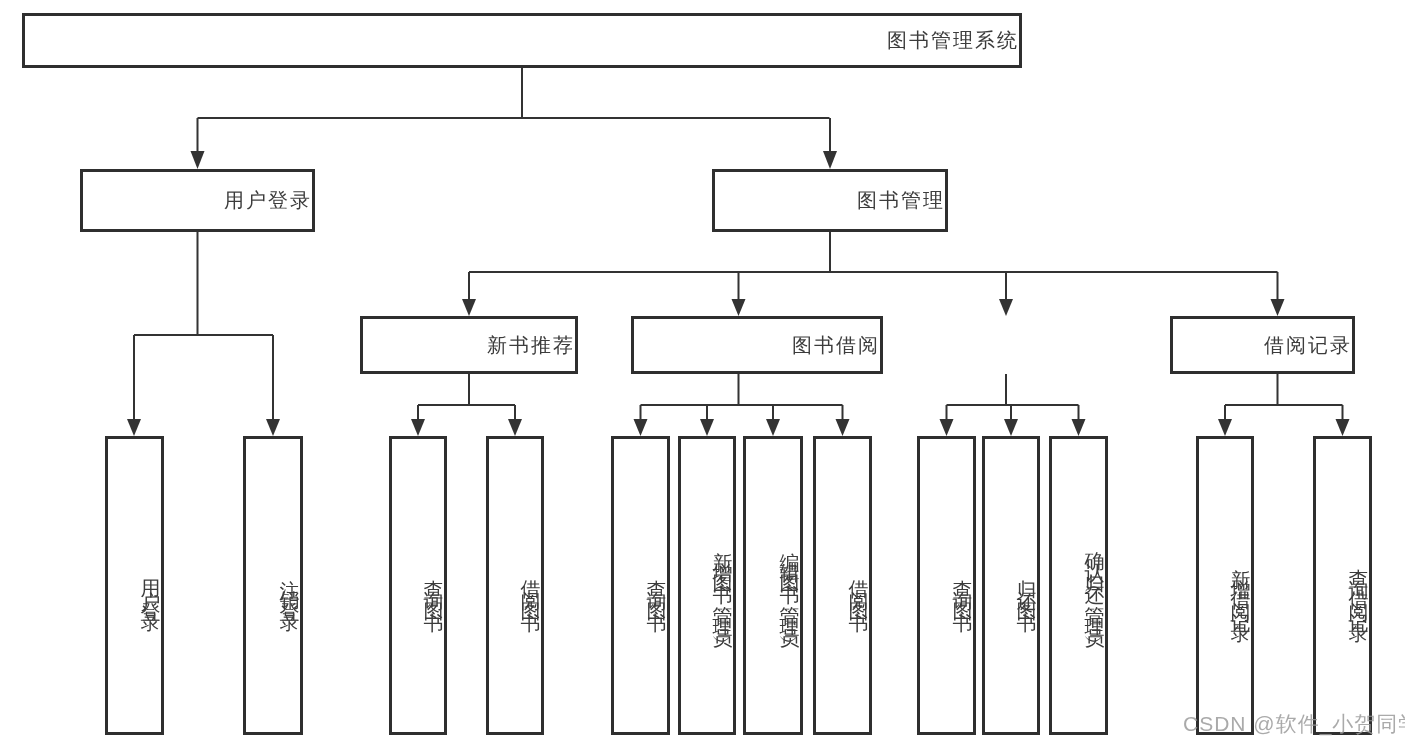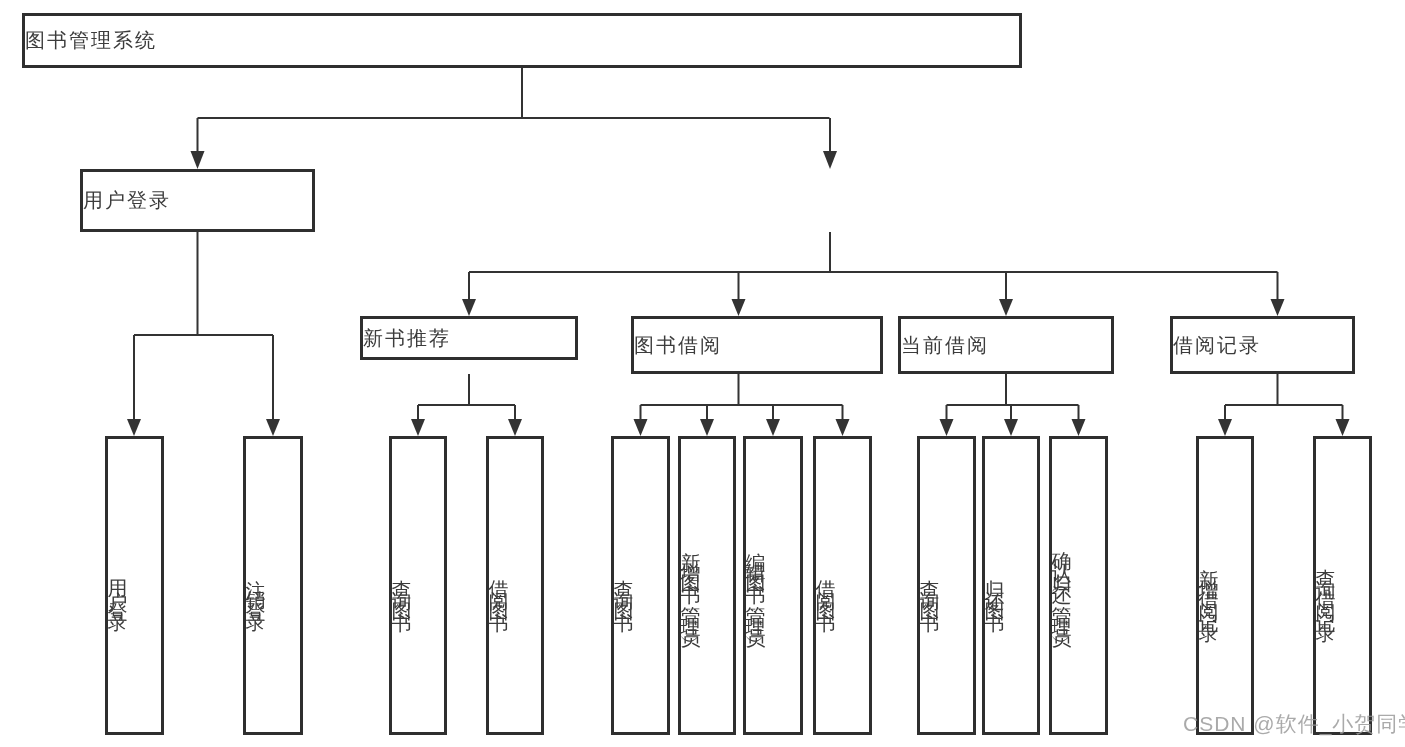--- a/index.html
+++ b/index.html
@@ -15,21 +15,21 @@
     background: #ffffff;
     overflow: hidden;
   }
   .node {
     position: absolute;
     box-sizing: border-box;
     border: 3px solid #2f2f2f;
     background: #ffffff;
     display: flex;
     align-items: center;
-    justify-content: flex-start;
+    justify-content: flex-end;
     color: #3c3c3c;
     font-size: 20px;
     letter-spacing: 2px;
     z-index: 2;
   }
   .leaf {
     letter-spacing: 0;
   }
   .leaf .vtext {
     writing-mode: vertical-rl;
@@ -39,21 +39,21 @@
     color: #3c3c3c;
     line-height: 1;
     white-space: nowrap;
   }
   
   #n-root            { left: 22px;   top: 13px;  width: 1000px; height: 55px; }
   
   #n-user-login      { left: 80px;   top: 169px; width: 235px;  height: 63px; }
   #n-book-mgmt       { left: 712px;  top: 169px; width: 236px;  height: 63px; }
   
-  #n-new-book-rec    { left: 360px;  top: 316px; width: 218px;  height: 44px; }
+  #n-new-book-rec    { left: 360px;  top: 316px; width: 218px;  height: 58px; }
   #n-book-borrow     { left: 631px;  top: 316px; width: 252px;  height: 58px; }
   #n-current-borrow  { left: 898px;  top: 316px; width: 216px;  height: 58px; }
   #n-borrow-record   { left: 1170px; top: 316px; width: 185px;  height: 58px; }
   
   .leaf { top: 436px; height: 299px; }
   #n-user-login-leaf      { left: 105px;  width: 59px; }
   #n-logout-leaf          { left: 243px;  width: 60px; }
   #n-query-book-1         { left: 389px;  width: 58px; }
   #n-borrow-book-1        { left: 486px;  width: 58px; }
   #n-query-book-2         { left: 611px;  width: 59px; }
@@ -148,30 +148,30 @@
     </g>
   </svg>
 
   <div class="node" id="n-root">
     <span>图书管理系统</span>
   </div>
 
   <div class="node" id="n-user-login">
     <span>用户登录</span>
   </div>
+  <div class="node" id="n-book-mgmt">
+    <span>图书管理</span>
+  </div>
 
   <div class="node" id="n-new-book-rec">
     <span>新书推荐</span>
   </div>
   <div class="node" id="n-book-borrow">
     <span>图书借阅</span>
   </div>
-  <div class="node" id="n-current-borrow">
-    <span>当前借阅</span>
-  </div>
   <div class="node" id="n-borrow-record">
     <span>借阅记录</span>
   </div>
 
   <div class="node leaf" id="n-user-login-leaf">
     <span class="vtext">用户登录</span>
   </div>
   <div class="node leaf" id="n-logout-leaf">
     <span class="vtext">注销登录</span>
   </div>

